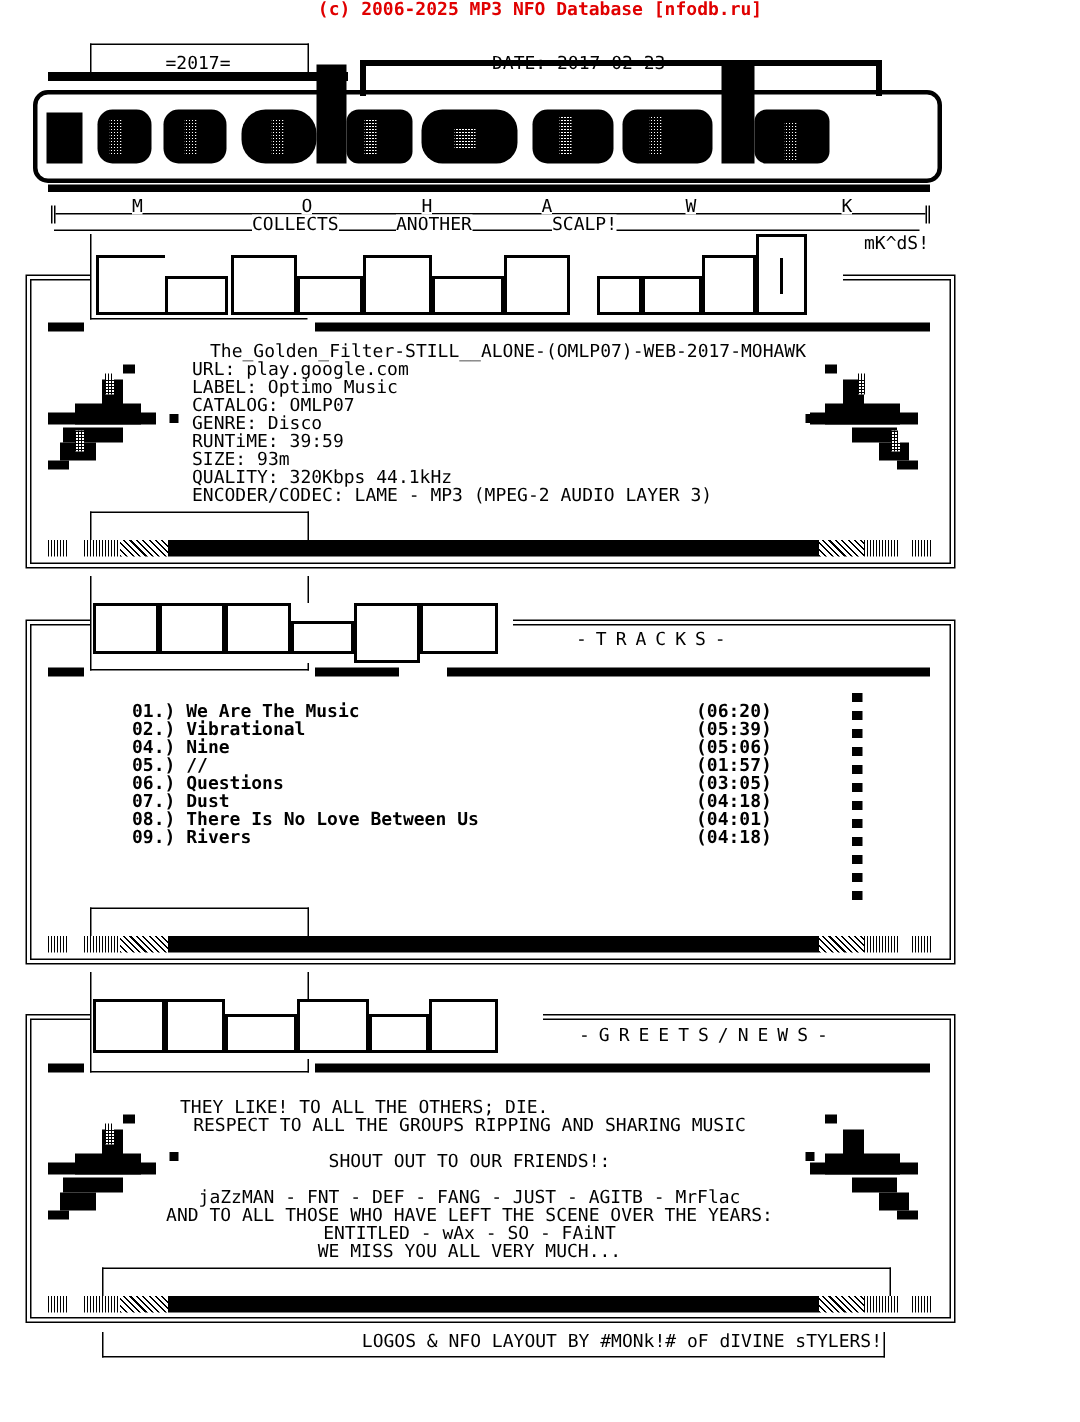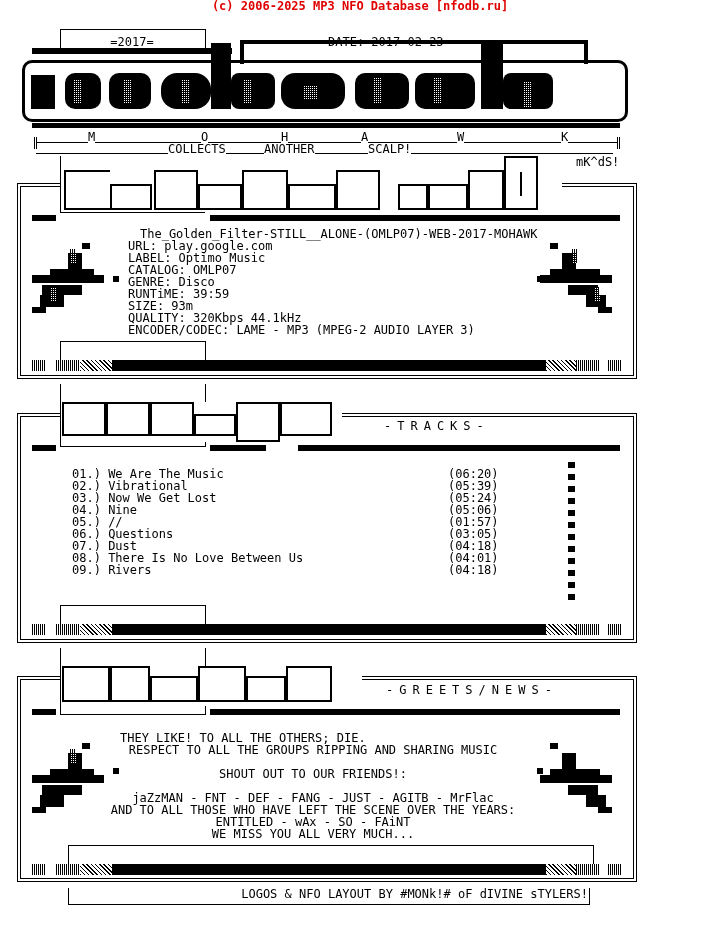--- a/index.html
+++ b/index.html
@@ -140,24 +140,23 @@
   <div class="logo-letter" style="left:88px;top:0;width:44px;height:34px;"></div>
   <div class="logo-letter" style="left:132px;top:12px;width:42px;height:22px;"></div>
   <div class="logo-letter" style="left:174px;top:0;width:44px;height:40px;"></div>
   <div class="logo-letter" style="left:218px;top:0;width:52px;height:34px;"></div>
 </div>
 <div class="abs mono spaced" style="left:384px;top:420px;">-TRACKS-</div>
 <div class="abs blk" style="left:32px;top:445px;width:24px;height:6px;"></div>
 <div class="abs blk" style="left:210px;top:445px;width:56px;height:6px;"></div>
 <div class="abs blk" style="left:298px;top:445px;width:322px;height:6px;"></div>
 
-<div class="abs" style="left:72px;top:468px;width:440px;">
+<div class="abs" style="left:88px;top:468px;width:440px;font-weight:bold;">
   <div class="mono" style="position:relative;height:12px;"><span>01.)</span> <span>We Are The Music</span><span style="position:absolute;left:376px;">(06:20)</span></div>
   <div class="mono" style="position:relative;height:12px;"><span>02.)</span> <span>Vibrational</span><span style="position:absolute;left:376px;">(05:39)</span></div>
-  <div class="mono" style="position:relative;height:12px;"><span>03.)</span> <span>Now We Get Lost</span><span style="position:absolute;left:376px;">(05:24)</span></div>
   <div class="mono" style="position:relative;height:12px;"><span>04.)</span> <span>Nine</span><span style="position:absolute;left:376px;">(05:06)</span></div>
   <div class="mono" style="position:relative;height:12px;"><span>05.)</span> <span>//</span><span style="position:absolute;left:376px;">(01:57)</span></div>
   <div class="mono" style="position:relative;height:12px;"><span>06.)</span> <span>Questions</span><span style="position:absolute;left:376px;">(03:05)</span></div>
   <div class="mono" style="position:relative;height:12px;"><span>07.)</span> <span>Dust</span><span style="position:absolute;left:376px;">(04:18)</span></div>
   <div class="mono" style="position:relative;height:12px;"><span>08.)</span> <span>There Is No Love Between Us</span><span style="position:absolute;left:376px;">(04:01)</span></div>
   <div class="mono" style="position:relative;height:12px;"><span>09.)</span> <span>Rivers</span><span style="position:absolute;left:376px;">(04:18)</span></div>
 </div>
 
 <div class="abs" style="left:568px;top:462px;width:8px;height:140px;
   background-image:repeating-linear-gradient(180deg,#000 0 6px,transparent 6px 12px);background-size:7px 12px;background-repeat:repeat-y;"></div>

